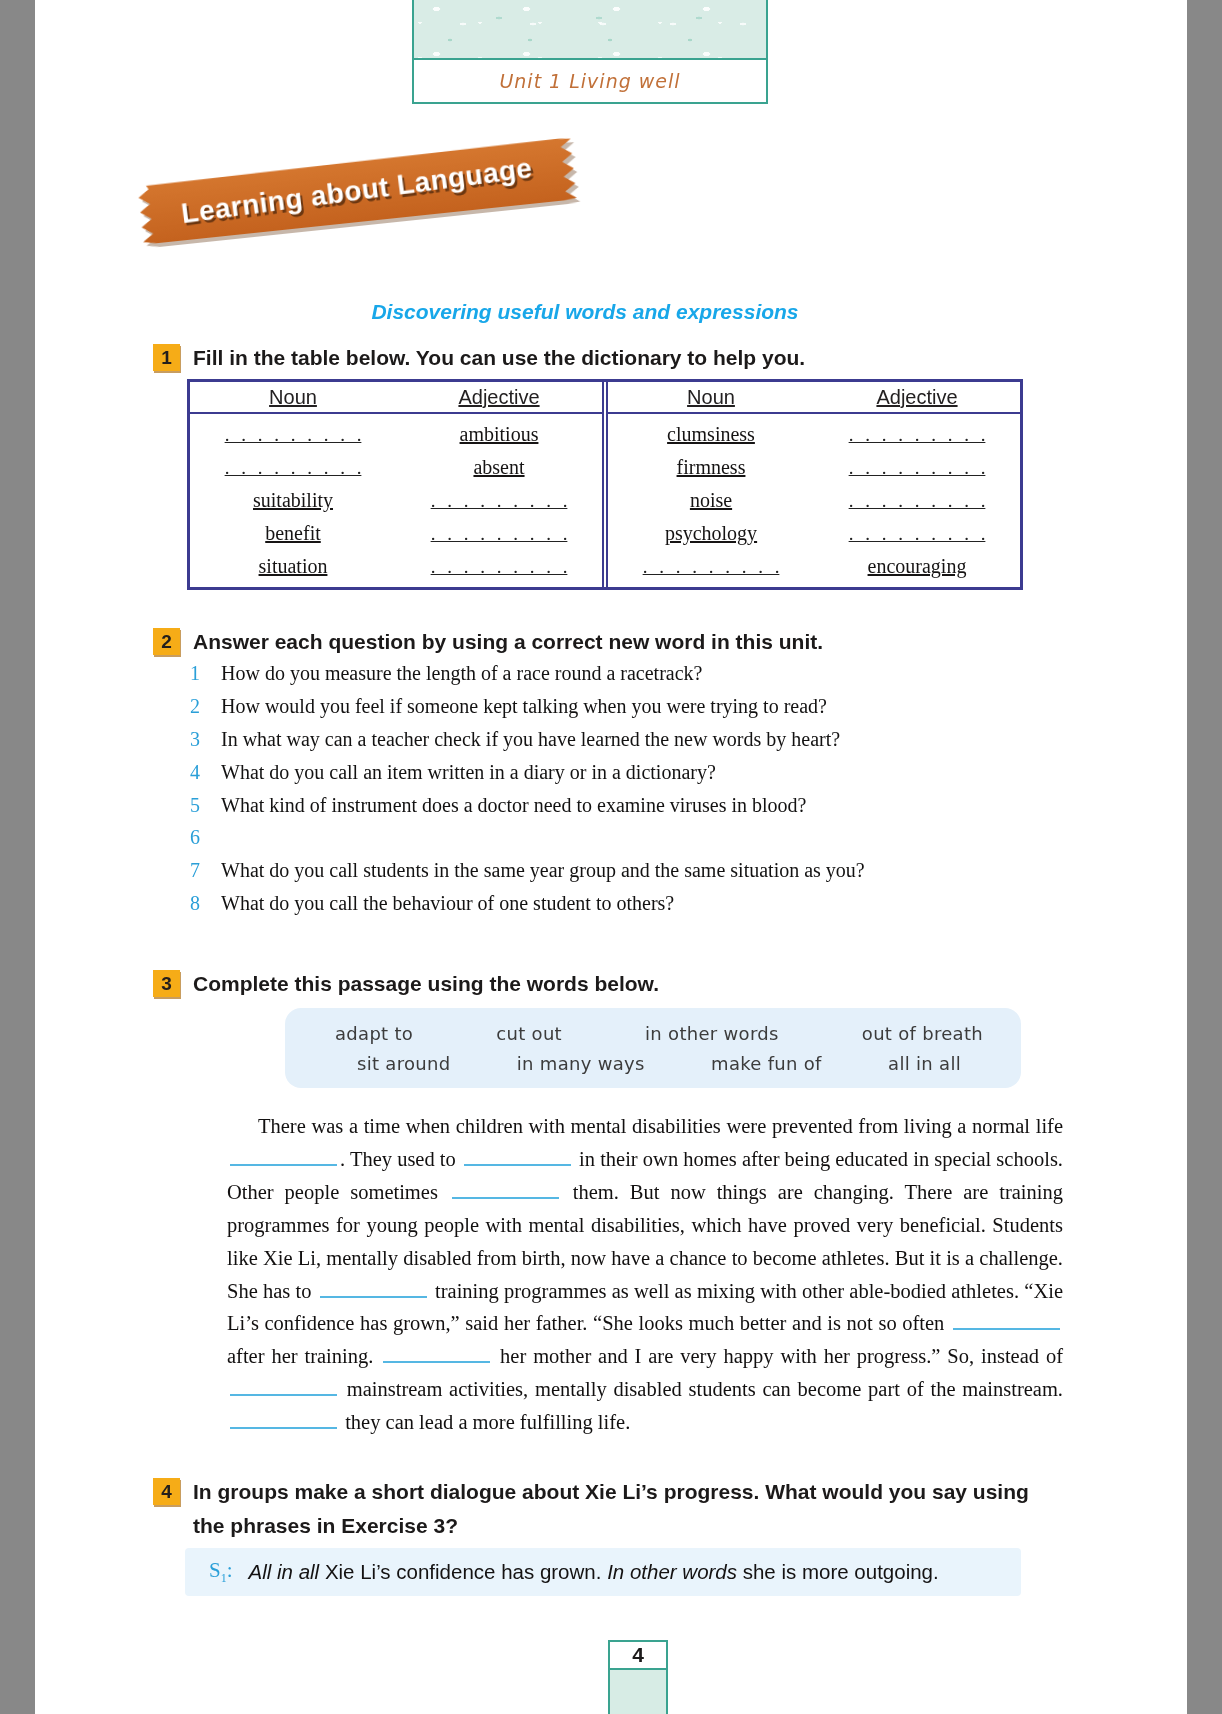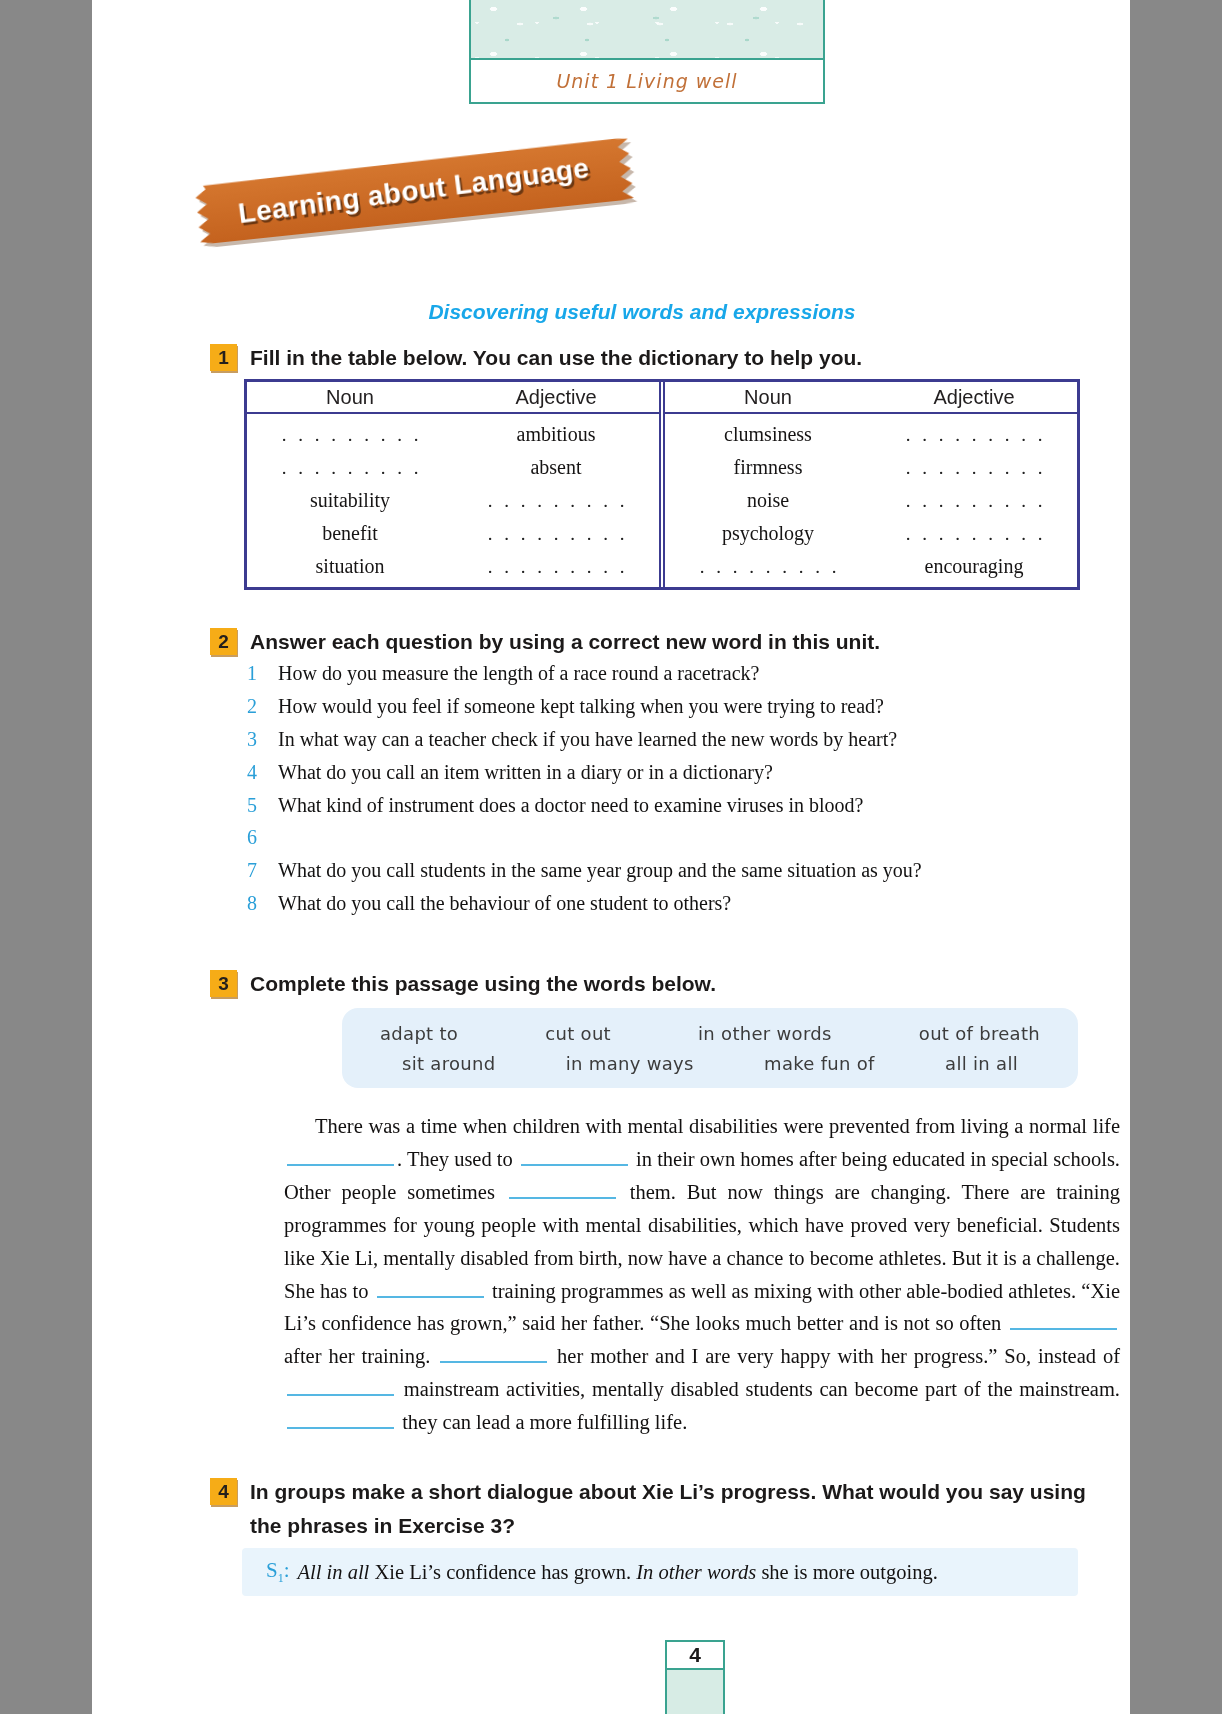--- a/index.html
+++ b/index.html
@@ -9,21 +9,21 @@
     --number-blue:#2a9fd8;
     --table-border:#3c3b90;
     --blank-blue:#55b7e3;
     --teal-border:#3aa390;
     --mint-fill:#d7ece5;
     --panel-blue:#e4f0fa;
     --ink:#1c1a1a;
   }
   *{margin:0;padding:0;box-sizing:border-box;}
   body{background:#888;font-family:"Liberation Serif",serif;}
-  .page{position:relative;width:1038px;height:1714px;background:#ffffff;margin:0 auto;overflow:hidden;}
+  .page{position:relative;width:1152px;height:1714px;background:#ffffff;margin:0 auto;overflow:hidden;}
 
   
   .unit-header{position:absolute;left:377px;top:0;width:356px;border:2px solid var(--teal-border);border-top:none;}
   .unit-header-img{height:60px;background-color:#d9ece6;
     background-image:
       radial-gradient(ellipse 8px 4px at 25% 20%, rgba(255,255,255,.9) 45%, transparent 52%),
       radial-gradient(ellipse 6px 3px at 70% 60%, rgba(255,255,255,.8) 45%, transparent 52%),
       radial-gradient(ellipse 5px 3px at 45% 80%, rgba(110,190,168,.45) 45%, transparent 52%),
       radial-gradient(ellipse 7px 3px at 85% 30%, rgba(110,190,168,.38) 45%, transparent 52%),
       radial-gradient(ellipse 4px 2px at 10% 65%, rgba(255,255,255,.8) 45%, transparent 52%);
@@ -57,49 +57,49 @@
   .vocab-table{position:absolute;left:152px;top:379px;width:836px;height:211px;
     border:3px solid var(--table-border);display:flex;column-gap:2px;background:#fff;}
   .t-half{flex:1;display:flex;flex-direction:column;}
   .t-half.left{border-right:2.5px solid var(--table-border);}
   .t-half.right{border-left:2.5px solid var(--table-border);}
   .t-head{display:flex;height:33px;border-bottom:2.5px solid var(--table-border);}
   .t-head .t-cell{font-family:"Liberation Sans",sans-serif;font-size:20px;color:#232021;}
   .t-body{flex:1;display:flex;flex-direction:column;justify-content:space-around;padding:4px 0;}
   .t-row{display:flex;height:33px;}
   .t-cell{flex:1;display:flex;align-items:center;justify-content:center;
-    font-family:"Liberation Serif",serif;font-size:20px;color:#161414;}
+    font-family:"Liberation Serif",serif;font-size:20px;color:#161414;text-decoration:underline;}
   .t-cell.dots{word-spacing:7px;font-size:19px;color:#222;}
 
   
   .q-list{position:absolute;left:155px;top:662px;width:840px;}
   .q-item{display:flex;height:32.9px;align-items:flex-start;}
   .q-num{flex:0 0 31px;font-family:"Liberation Serif",serif;font-size:20px;color:var(--number-blue);}
   .q-text{font-family:"Liberation Serif",serif;font-size:20px;color:#131212;}
 
   
   .word-bank{position:absolute;left:250px;top:1008px;width:736px;height:80px;background:var(--panel-blue);
     border-radius:16px;display:flex;flex-direction:column;justify-content:center;gap:9px;padding:0 38px;}
-  .wb-row{display:flex;justify-content:space-between;}
+  .wb-row{display:flex;justify-content:space-between;margin-left:12px;}
   .wb-row.second{padding:0 22px;}
   .wb-phrase{font-family:"DejaVu Sans",sans-serif;font-size:18px;color:#3c3c3c;letter-spacing:.3px;}
 
   
   .passage{position:absolute;left:152px;top:1110px;width:836px;
     font-family:"Liberation Serif",serif;font-size:20.5px;line-height:32.9px;color:#121010;
     text-align:justify;text-indent:31px;margin-left:40px;}
   .blank{display:inline-block;width:107px;height:15px;border-bottom:2.5px solid var(--blank-blue);margin:0 3px;}
 
   
   .ex4-head{left:118px;top:1478px;width:885px;}
   .example-box{position:absolute;left:150px;top:1548px;width:836px;height:48px;background:#e9f4fc;
     border-radius:4px;display:flex;align-items:center;padding:0 24px;}
   .speaker{font-family:"Liberation Serif",serif;font-size:21px;color:var(--number-blue);}
   .speaker sub{font-size:12px;}
-  .example-text{font-family:Liberation Serif, serif;font-size:20.5px;color:#141212;margin-left:8px;}
+  .example-text{font-family:Liberation Sans, sans-serif;font-size:20.5px;color:#141212;margin-left:16px;}
   .example-text .it{font-style:italic;}
 
   
   .footer-tab{position:absolute;left:573px;top:1640px;width:60px;height:74px;
     border:2px solid var(--teal-border);border-bottom:none;display:flex;flex-direction:column;}
   .page-number{height:28px;background:#fff;border-bottom:2px solid var(--teal-border);
     display:flex;align-items:center;justify-content:center;
     font-family:"Liberation Sans",sans-serif;font-weight:bold;font-size:21px;color:#1d1b1b;}
   .footer-fill{flex:1;background:var(--mint-fill);}
 </style>

